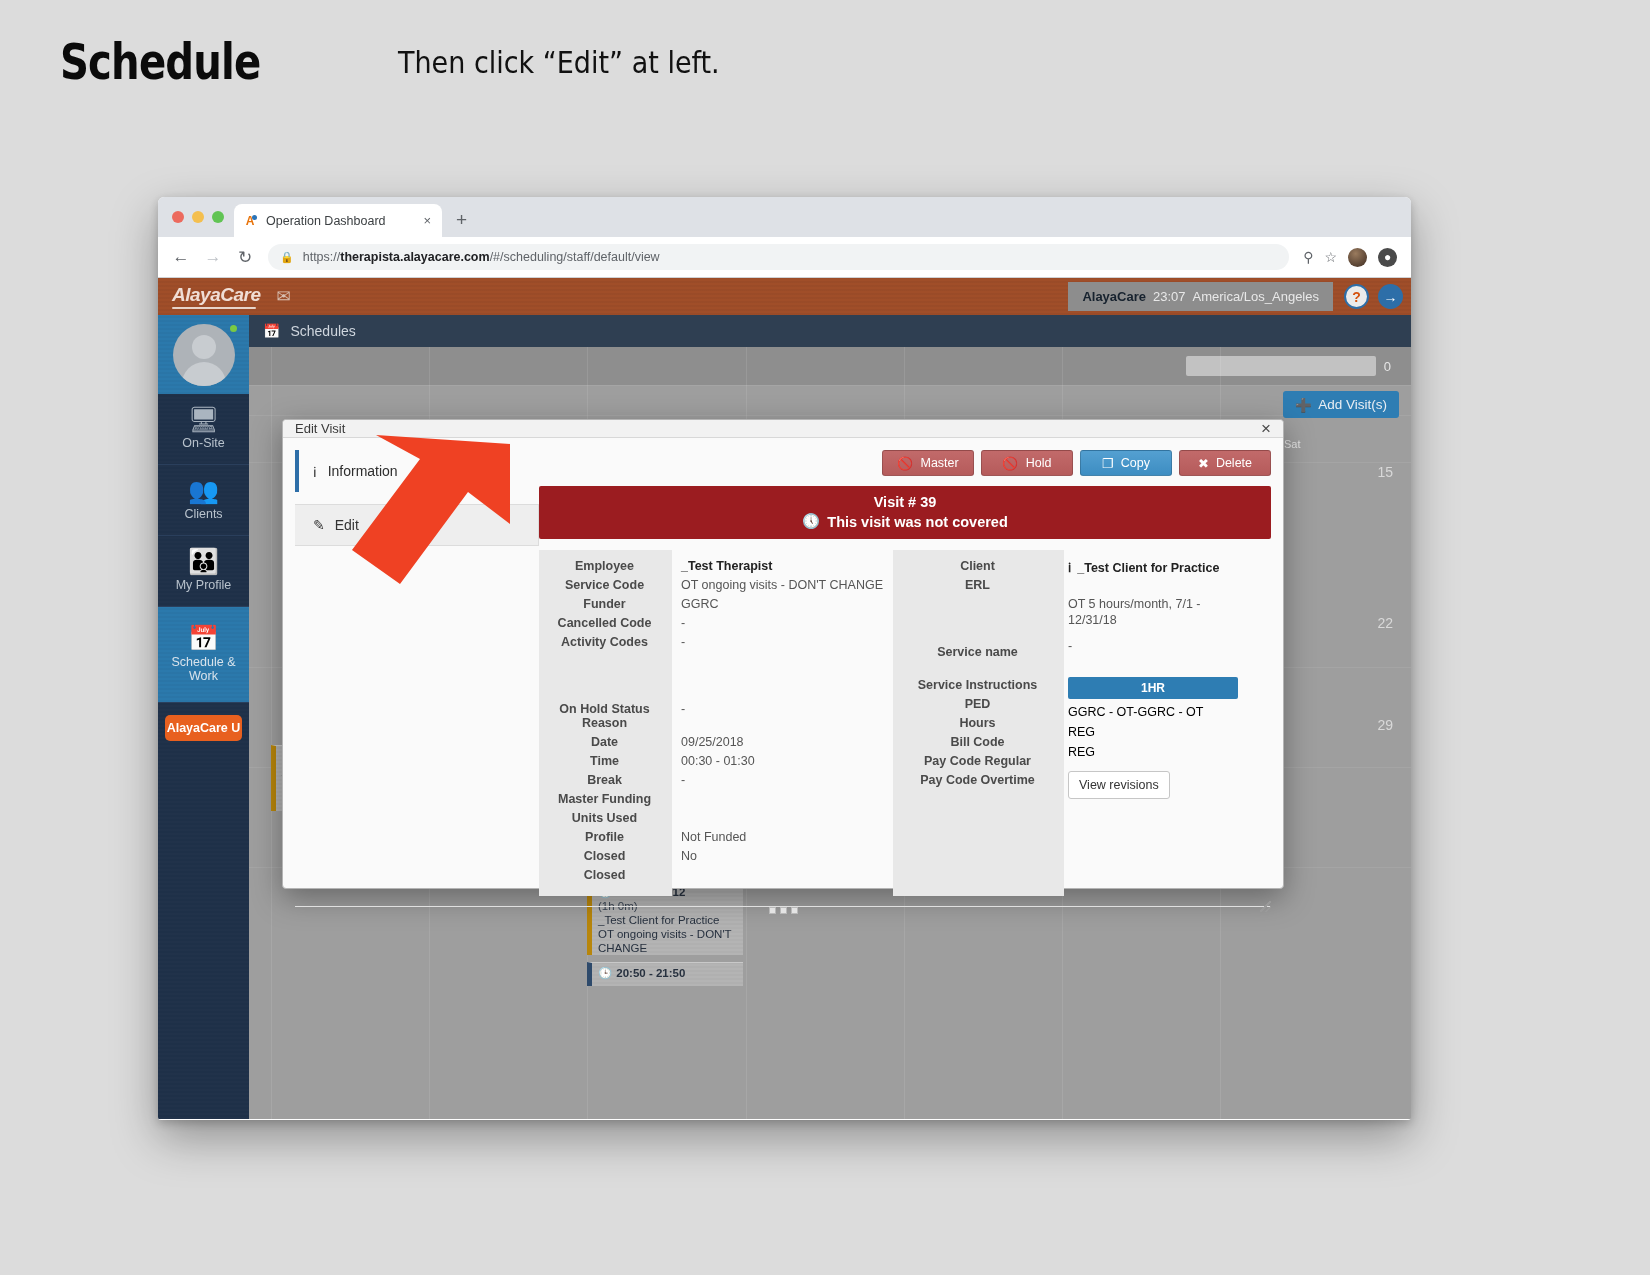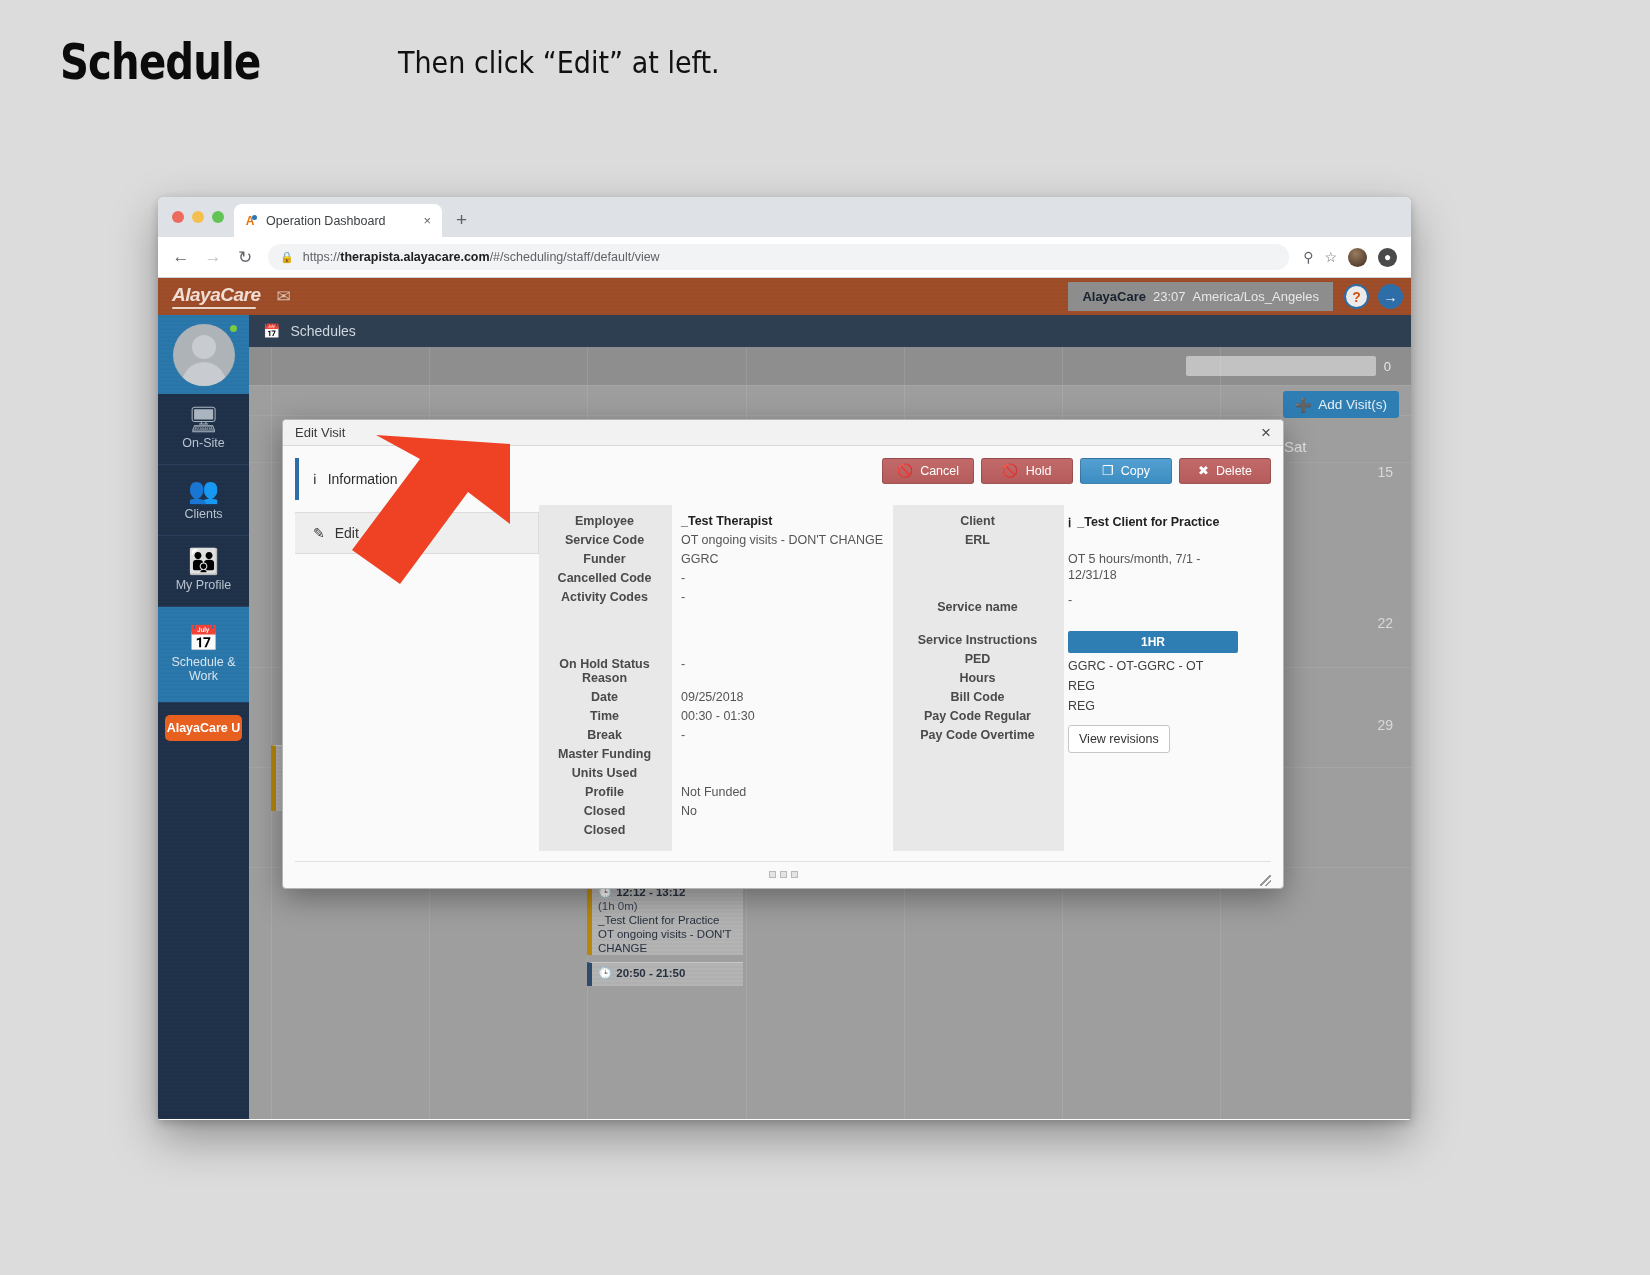--- a/index.html
+++ b/index.html
@@ -159,21 +159,21 @@
     position: absolute; right: 12px; top: 44px; height: 27px; background: #2e7db3;
     color: #e8eef3; font-size: 13.5px; display: flex; align-items: center; gap: 6px;
     padding: 0 12px; border-radius: 3px; cursor: pointer;
   }
   .daynums { position: absolute; right: 18px; top: 0; width: 40px; height: 100%; }
   .daynum { position: absolute; right: 0; color: #d9d9d9; font-size: 14px; margin-left: 24px; }
 
   .cal-grid { position: absolute; inset: 0; }
   .col-line { position: absolute; top: 0; bottom: 0; width: 1px; background: rgba(255,255,255,.10); }
   .row-line { position: absolute; left: 0; right: 0; height: 1px; background: rgba(255,255,255,.08); }
-  .sat-hdr { position: absolute; color: #e2e2e2; font-size: 15px; }
+  .sat-hdr { position: absolute; color: #e2e2e2; font-size: 11px; }
 
   .evt {
     position: absolute; background: #b0b0b0; border-left: 5px solid #b8860b;
     border-top: 1px solid #c9c9c9; color: #27313f; font-size: 11.5px; line-height: 1.22;
     padding: 3px 5px 4px 6px; overflow: hidden;
     background-image: repeating-linear-gradient(0deg, rgba(255,255,255,.05) 0 2px, transparent 2px 4px);
   }
   .evt.selected { border-left-color: #2e4a6b; }
   .evt .etime { font-weight: bold; display: flex; align-items: center; gap: 4px; }
   .evt .edur { color: #3a4452; }
@@ -230,21 +230,21 @@
   .dcol1 .dlabels { width: 133px; }
   .dcol1 .dvals { width: 221px; }
   .dcol2 .dlabels { width: 171px; }
 
   .clientpane { padding: 9px 6px 0 4px; width: 180px; }
   .client-name { font-size: 12.5px; font-weight: bold; color: #222; display: flex; align-items: center; gap: 6px; }
   .client-sub { font-size: 12.5px; color: #555; margin-top: 20px; line-height: 1.3; }
   .client-dash { font-size: 12.5px; color: #555; margin-top: 10px; }
   .hr-chip { background: #2e7db3; color: #fff; font-size: 12px; font-weight: bold;
     text-align: center; padding: 4px 0; margin-top: 24px; border-radius: 2px; }
-  .client-line { font-size: 12.5px; color: #404040; margin-top: 6px; }
+  .client-line { font-size: 12.5px; color: #000000; margin-top: 6px; }
   .rev-btn { margin-top: 12px; border: 1px solid #c6c6c6; background: #fff; border-radius: 3px;
     font-size: 12.5px; color: #333; padding: 6px 10px; display: inline-block; cursor: pointer; }
 
   .modal-foot { height: 34px; border-top: 1px solid #e0e0e0; margin: 10px 12px 0;
     display: flex; align-items: center; justify-content: center; position: relative; }
   .dots { display: flex; gap: 4px; }
   .dot { width: 7px; height: 7px; border: 1px solid #b9b9b9; background: #e4e4e4; }
   .resize-grip { position: absolute; right: 0; bottom: 2px; width: 11px; height: 11px;
     background:
       linear-gradient(135deg, transparent 45%, #9a9a9a 45%, #9a9a9a 55%, transparent 55%),
@@ -432,36 +432,43 @@
             <span>✎</span>
             <span>Edit</span>
           </div>
         </div>
 
         <div class="rightpane">
 
           <div class="btnrow">
             <div class="btn btn-red">
               <span class="bico">🚫</span>
-              <span>Cancel</span>
+              <span>Master</span>
             </div>
             <div class="btn btn-red">
               <span class="bico">🚫</span>
               <span>Hold</span>
             </div>
             <div class="btn btn-blue">
               <span class="bico">❐</span>
               <span>Copy</span>
             </div>
             <div class="btn btn-red">
               <span class="bico">✖</span>
               <span>Delete</span>
             </div>
           </div>
 
+          <div class="banner">
+            <div class="b1">Visit # 39</div>
+            <div class="b2">
+              <span>🕔</span>
+              <span>This visit was not covered</span>
+            </div>
+          </div>
 
           <div class="detail">
 
             <div class="dcol dcol1">
               <div class="dlabels">
                 <div class="row">Employee</div>
                 <div class="row">Service Code</div>
                 <div class="row">Funder</div>
                 <div class="row">Cancelled Code</div>
                 <div class="row">Activity Codes</div>

